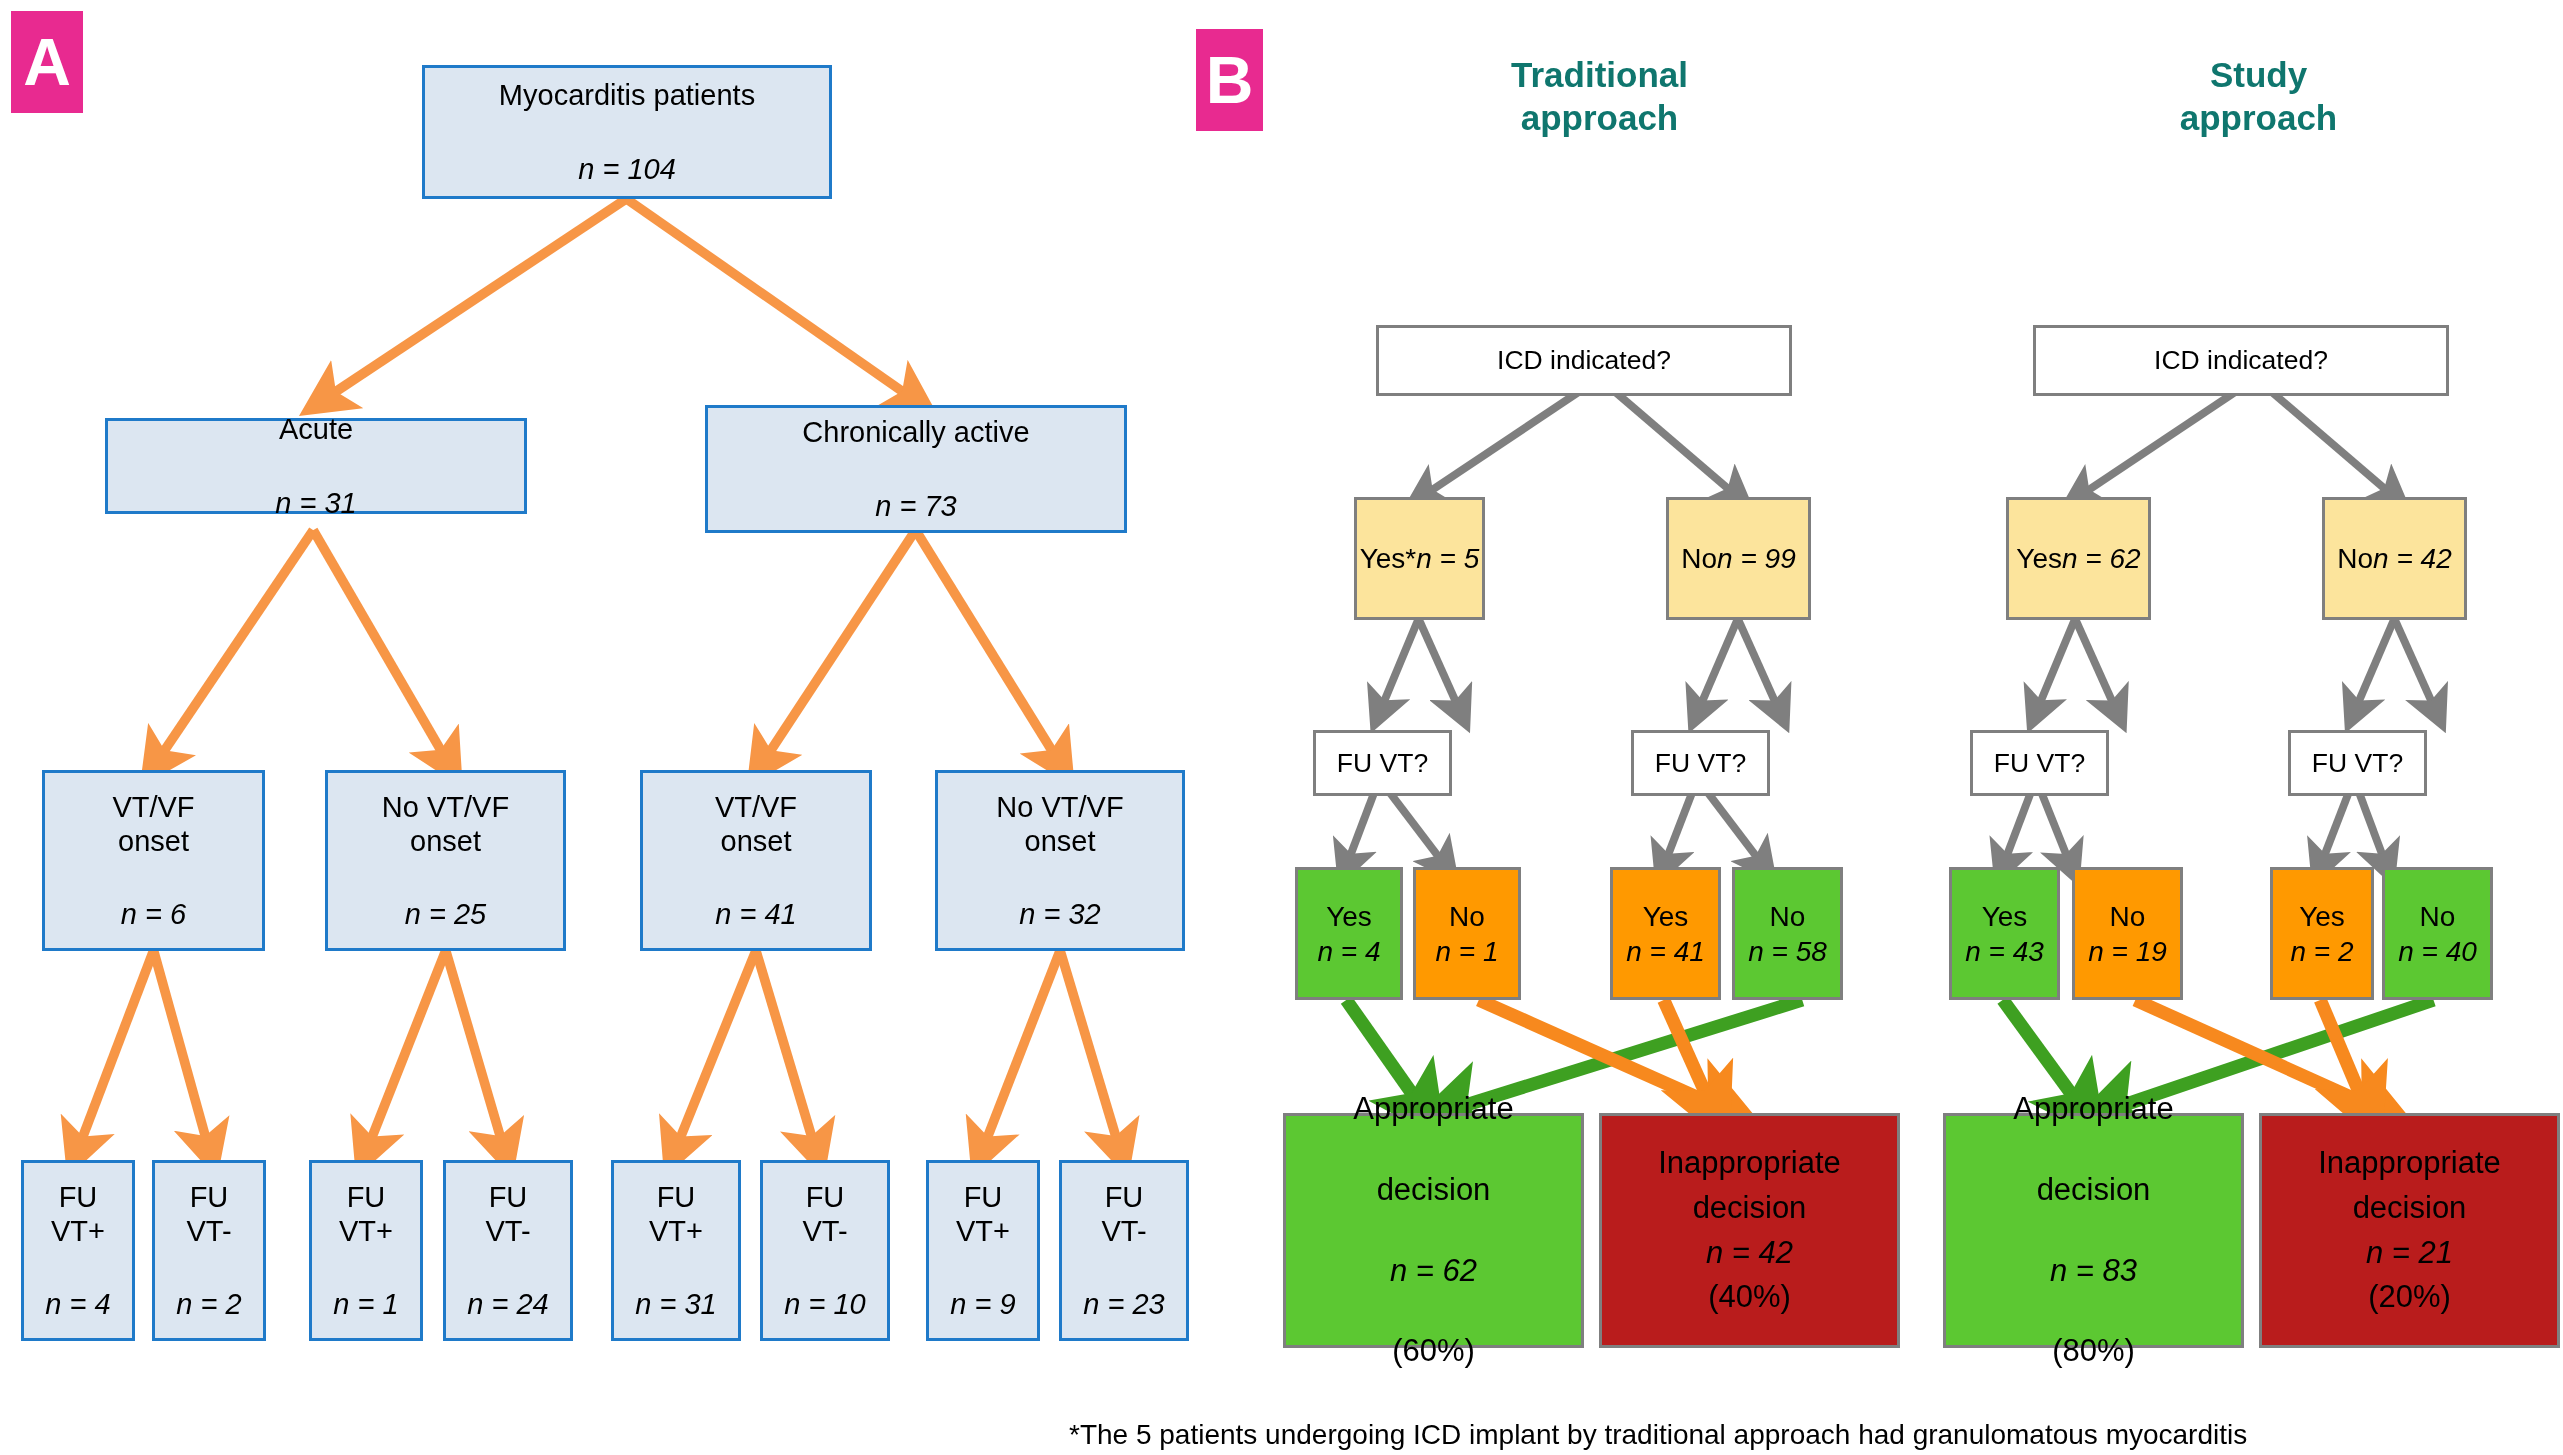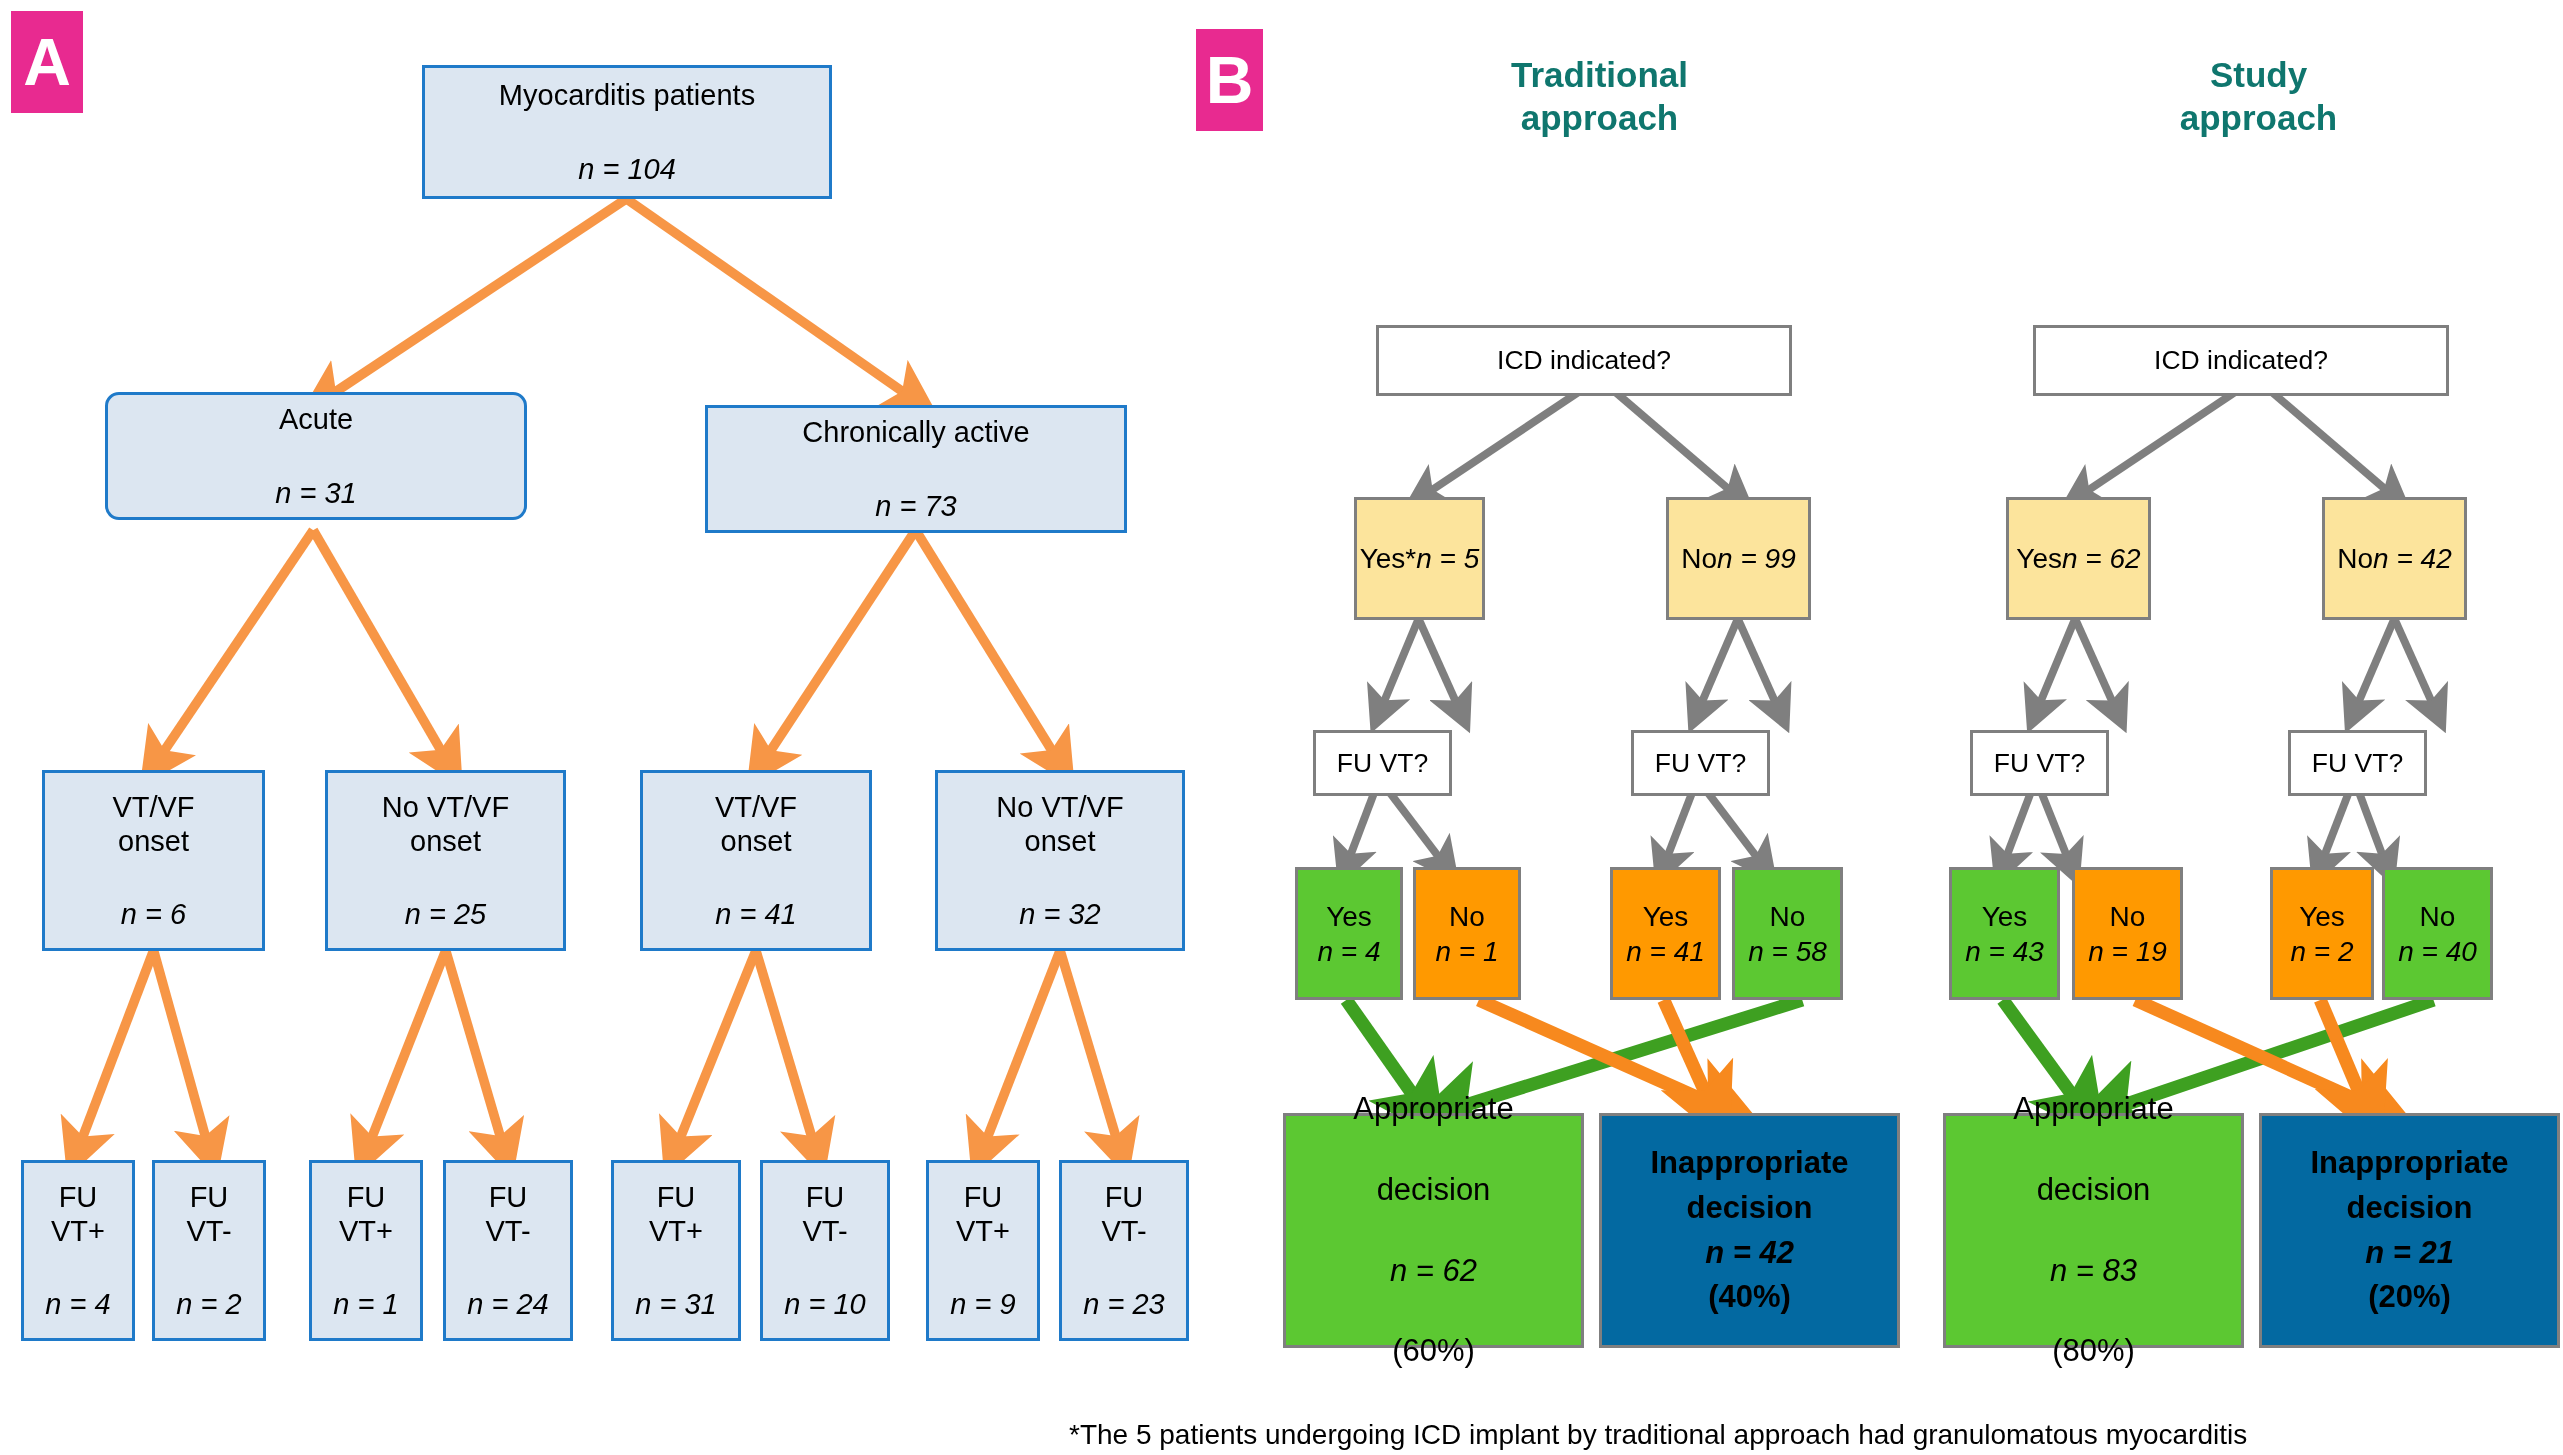--- a/index.html
+++ b/index.html
@@ -53,21 +53,21 @@
     text-align:center;font-size:28px;line-height:1.25;color:#000;z-index:3;
   }
   .gbox{background:#5CC832;}
   .obox{background:#FF9900;}
   .dbox{
     position:absolute;border:3px solid #7F7F7F;box-sizing:border-box;
     display:flex;flex-direction:column;align-items:center;justify-content:center;
     text-align:center;font-size:31px;line-height:1.45;color:#000;z-index:3;
   }
   .dbox.green{background:#5CC832;gap:36px;}
-  .dbox.orange{background:#0369a1;font-weight:bold;}
+  .dbox.orange{background:#b91c1c;}
   .it{font-style:italic;}
   .footnote{
     position:absolute;font-size:28px;color:#000;white-space:nowrap;
   }
 </style>
 </head>
 <body>
 
 <div id="stage">
 
@@ -149,21 +149,21 @@
     </g>
   </svg>
 
   <div class="panel-tag" style="left:11px;top:11px;width:72px;height:102px;font-size:66px;">A</div>
 
   <div class="abox" style="left:422px;top:65px;width:410px;height:134px;">
     <span>Myocarditis patients</span>
     <span class="n">n = 104</span>
   </div>
 
-  <div class="abox" style="left:105px;top:392px;width:422px;height:128px;border-radius:14px;">
+  <div class="abox" style="left:105px;top:418px;width:422px;height:96px;">
     <span>Acute</span>
     <span class="n">n = 31</span>
   </div>
   <div class="abox" style="left:705px;top:405px;width:422px;height:128px;">
     <span>Chronically active</span>
     <span class="n">n = 73</span>
   </div>
 
   <div class="abox" style="left:42px;top:770px;width:223px;height:181px;">
     <span>VT/VF</span>

